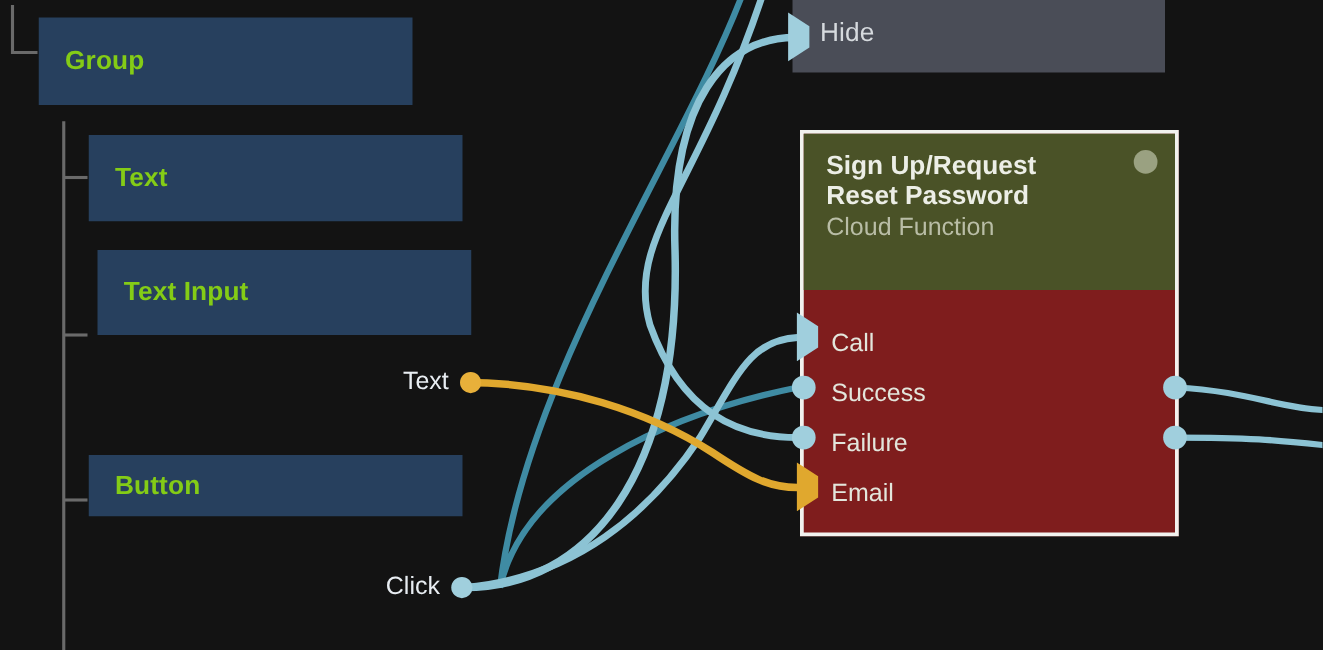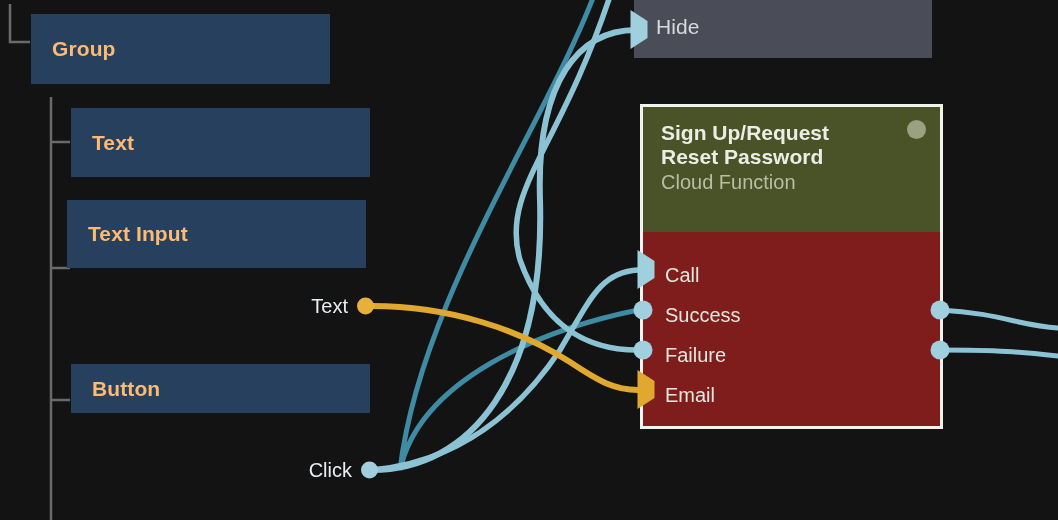--- a/index.html
+++ b/index.html
@@ -11,21 +11,21 @@
   }
   #canvas{position:absolute;inset:0;width:1058px;height:520px;}
   .wires{position:absolute;left:0;top:0;width:1058px;height:520px;pointer-events:none;}
   .treewires{position:absolute;left:0;top:0;width:1058px;height:520px;pointer-events:none;}
 
   .node{position:absolute;box-sizing:border-box;}
   .node .hdr{
     box-sizing:border-box;width:100%;height:100%;
     display:flex;align-items:center;
     padding-left:21px;
-    color:#fdba74;font-size:21px;font-weight:bold;
+    color:#84cc16;font-size:21px;font-weight:bold;
     letter-spacing:0.1px;
   }
 
   
   .wnode .hdr{background:#27405e;}
   .port-row{
     position:absolute;right:14px;
     display:flex;align-items:center;gap:9px;
     color:#e8edf2;font-size:20px;font-weight:normal;
     transform:translateY(-50%);
@@ -110,21 +110,21 @@
   </svg>
 
   <div class="node wnode" style="left:31px;top:14px;width:299px;height:70px;">
     <div class="hdr">Group</div>
   </div>
 
   <div class="node wnode" style="left:71px;top:108px;width:299px;height:69px;">
     <div class="hdr">Text</div>
   </div>
 
-  <div class="node" style="left:67px;top:200px;width:299px;height:140px;">
+  <div class="node" style="left:78px;top:200px;width:299px;height:140px;">
     <div class="wnode" style="height:68px;">
       <div class="hdr">Text Input</div>
     </div>
     <div class="body" style="height:72px;">
       <div class="port-row" style="top:106px;">
         <span>Text</span>
         <span class="dot yellow"></span>
       </div>
     </div>
   </div>

